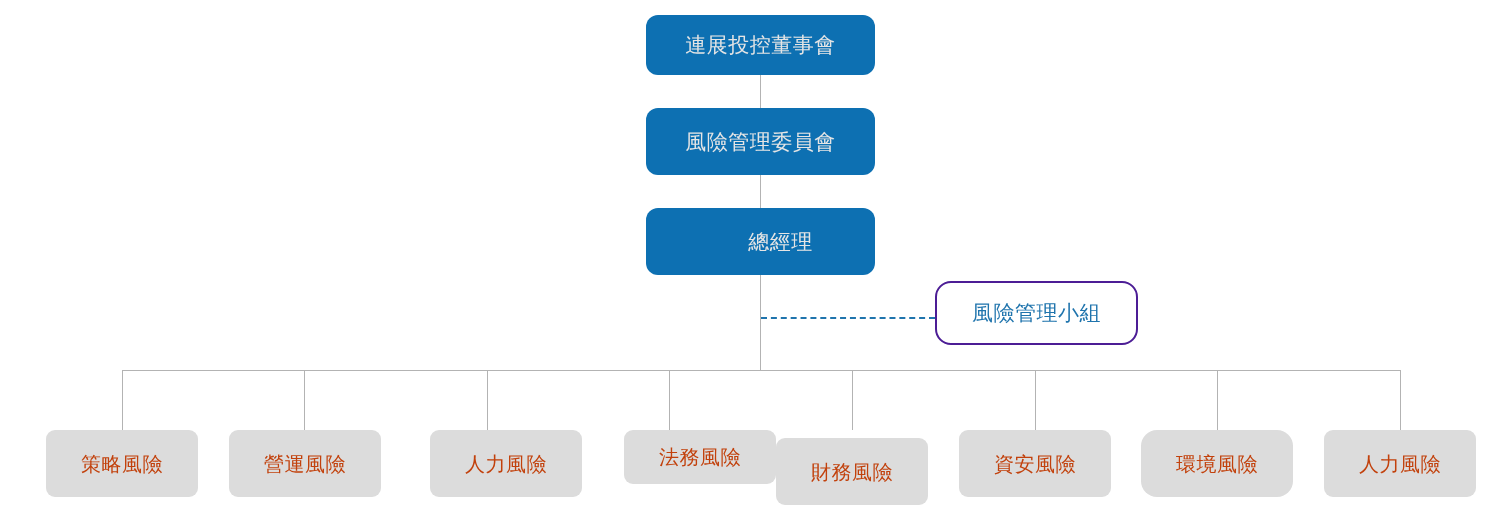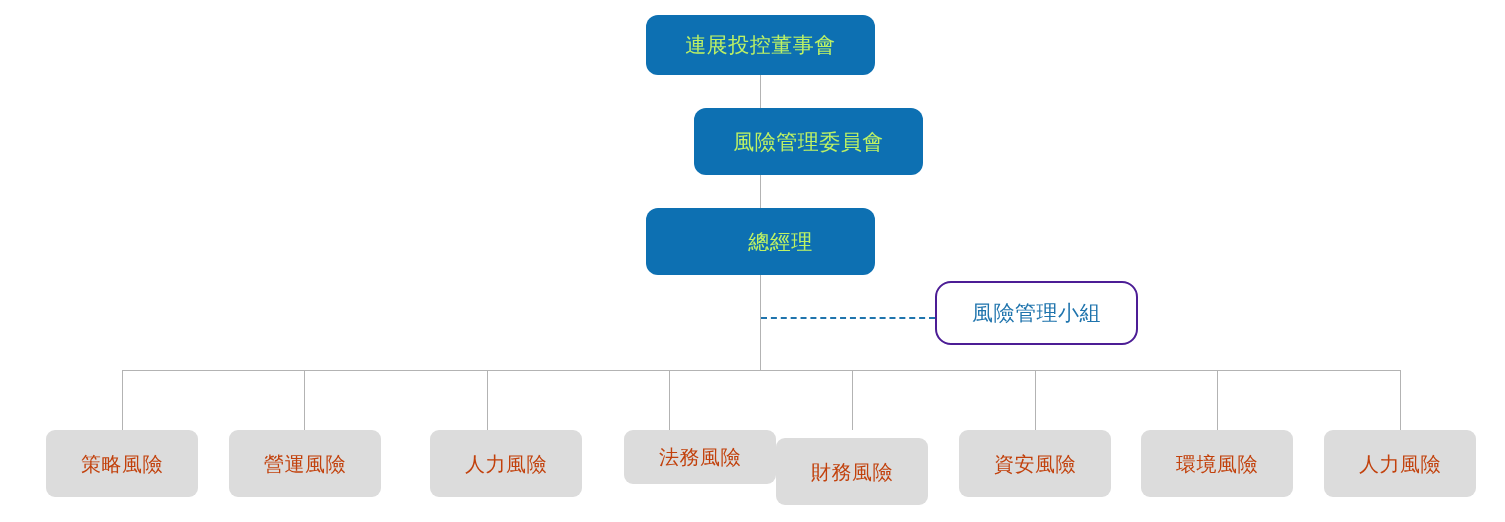--- a/index.html
+++ b/index.html
@@ -26,21 +26,21 @@
     justify-content: center;
     box-sizing: border-box;
     text-align: center;
     white-space: nowrap;
     line-height: 1.2;
     z-index: 3;
   }
 
   .node-primary {
     background: #0d70b2;
-    color: #bef264;
+    color: #e5e5e5;
     border-radius: 12px;
     font-size: 21px;
     letter-spacing: 0.5px;
   }
 
   .node-outline {
     background: #ffffff;
     color: #1f74ad;
     border: 2px solid #4c1d95;
     border-radius: 16px;
@@ -91,35 +91,35 @@
   <div class="conn conn-v" style="left:304px;  top:370px; height:60px;"></div>
   <div class="conn conn-v" style="left:487px;  top:370px; height:60px;"></div>
   <div class="conn conn-v" style="left:669px;  top:370px; height:60px;"></div>
   <div class="conn conn-v" style="left:852px;  top:370px; height:60px;"></div>
   <div class="conn conn-v" style="left:1035px; top:370px; height:60px;"></div>
   <div class="conn conn-v" style="left:1217px; top:370px; height:60px;"></div>
   <div class="conn conn-v" style="left:1400px; top:370px; height:60px;"></div>
 
   <div class="node node-primary" style="left:646px; top:15px; width:229px; height:60px;">連展投控董事會</div>
 
-  <div class="node node-primary" style="left:646px; top:108px; width:229px; height:67px;margin-left:48px;">風險管理委員會</div>
+  <div class="node node-primary" style="left:646px; top:108px; width:229px; height:67px;">風險管理委員會</div>
 
   <div class="node node-primary" style="left:646px; top:208px; width:229px; height:67px;padding-left:40px;">總經理</div>
 
   <div class="node node-outline" style="left:935px; top:281px; width:203px; height:64px;">風險管理小組</div>
 
   <div class="node node-leaf" style="left:46px; top:430px; width:152px; height:67px;">策略風險</div>
 
   <div class="node node-leaf" style="left:229px; top:430px; width:152px; height:67px;">營運風險</div>
 
   <div class="node node-leaf" style="left:430px; top:430px; width:152px; height:67px;">人力風險</div>
 
   <div class="node node-leaf" style="left:624px; top:430px; width:152px; height:54px;">法務風險</div>
 
   <div class="node node-leaf" style="left:776px; top:438px; width:152px; height:67px;">財務風險</div>
 
   <div class="node node-leaf" style="left:959px; top:430px; width:152px; height:67px;">資安風險</div>
 
-  <div class="node node-leaf" style="left:1141px; top:430px; width:152px; height:67px;">環境風險</div>
+  <div class="node node-leaf" style="left:1141px; top:430px; width:152px; height:67px;border-radius:16px;">環境風險</div>
 
   <div class="node node-leaf" style="left:1324px; top:430px; width:152px; height:67px;">人力風險</div>
 
 </div>
 
 </body></html>

